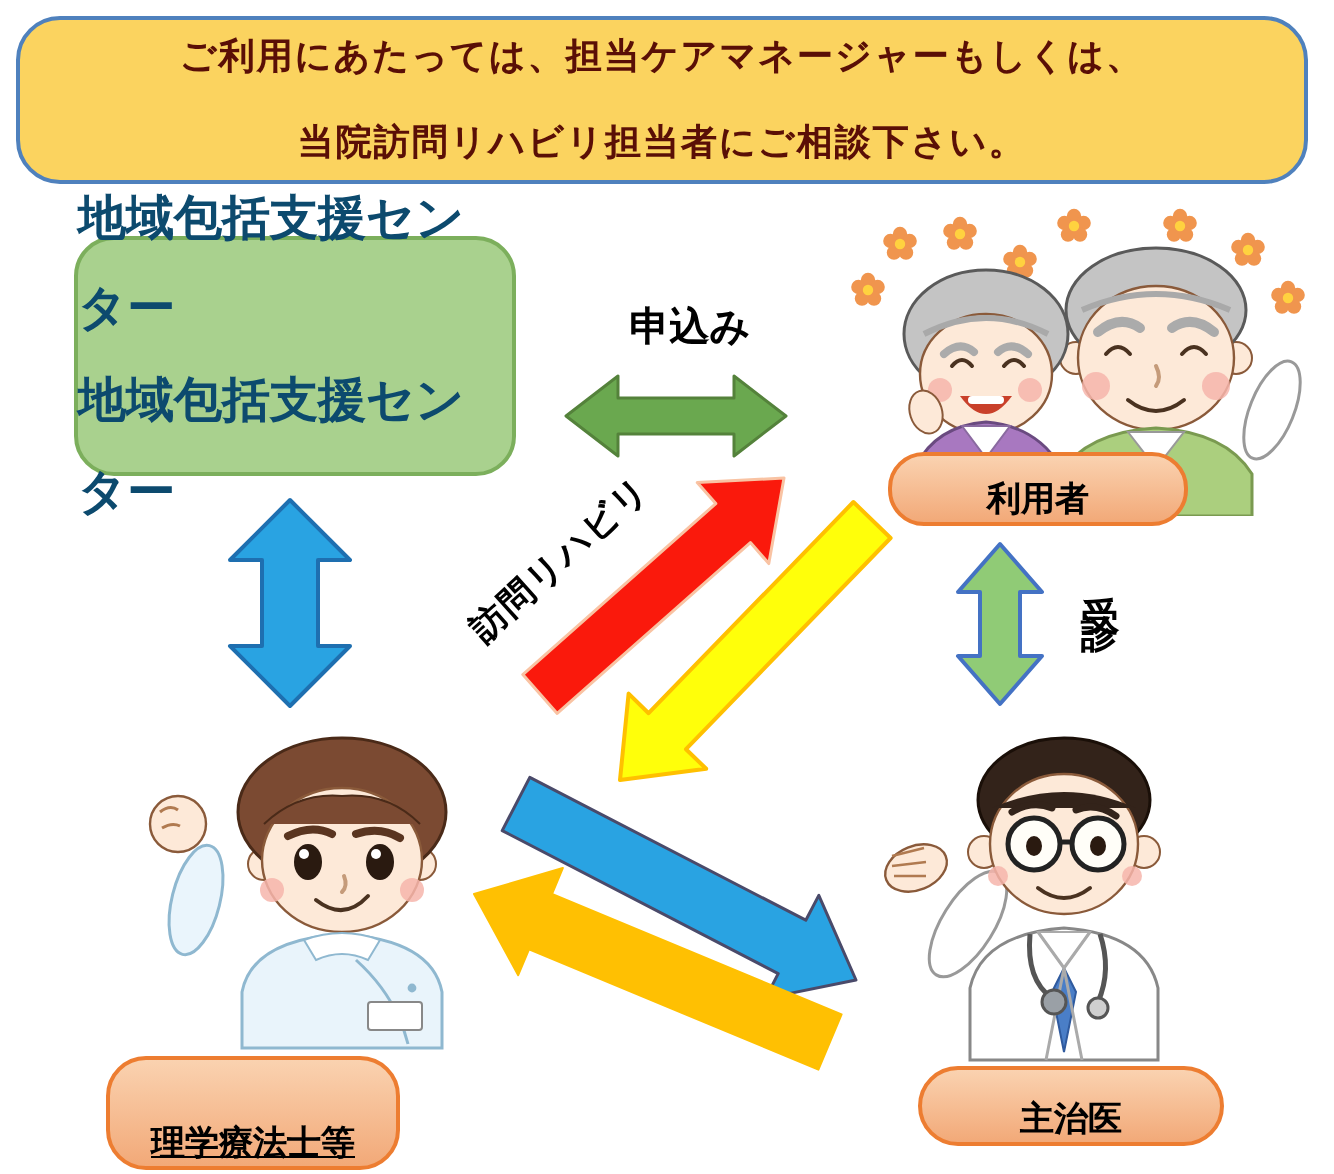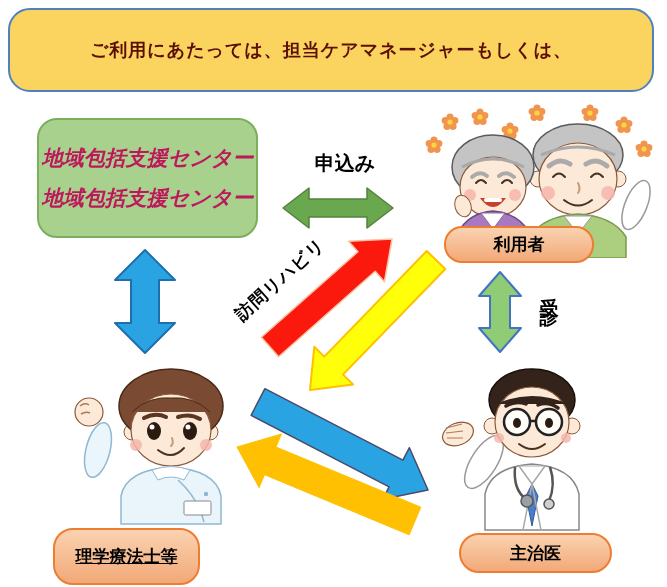--- a/index.html
+++ b/index.html
@@ -17,53 +17,54 @@
   .banner div{
     color:#5A0F06;font-size:18px;font-weight:700;letter-spacing:1px;line-height:1.7;
   }
   
   .org-box{
     position:absolute;left:37px;top:118px;width:221px;height:120px;
     background:#A9D18E;border:2px solid #7CAF5C;border-radius:20px;
     display:flex;flex-direction:column;justify-content:center;align-items:center;
     box-sizing:border-box;z-index:3;
   }
-  .org-box div{color:#be185d;font-size:21px;font-weight:700;line-height:1.9;font-style:italic;}
+  .org-box div{color:#0c4a6e;font-size:24px;font-weight:700;line-height:1.9;}
   
   .lbl{position:absolute;color:#000;font-weight:700;z-index:4;}
   .lbl-application{left:295px;top:150px;width:100px;text-align:center;font-size:20px;}
   .lbl-rehab{
     left:238px;top:305px;font-size:17.5px;white-space:nowrap;
     transform:rotate(-42deg);transform-origin:left center;letter-spacing:1px;
   }
   .lbl-consultation{
     left:536px;top:282px;font-size:19px;writing-mode:vertical-rl;letter-spacing:9px;
   }
   
   .pill{
     position:absolute;border:2.5px solid #ED7D31;border-radius:20px;
     background:linear-gradient(180deg,#FAD2B0 0%,#F2A978 100%);
-    display:flex;justify-content:center;align-items:center;
+    display:flex;justify-content:center;align-items:flex-end;
     box-sizing:border-box;z-index:5;
   }
   .pill span{font-size:17px;font-weight:700;color:#000;}
   .pill-user{left:444px;top:226px;width:150px;height:37px;border-radius:18px;}
   .pill-therapist{left:53px;top:528px;width:147px;height:57px;text-decoration:underline;}
   .pill-doctor{left:459px;top:533px;width:153px;height:40px;font-family:Liberation Mono, monospace;}
   
   .art{position:absolute;z-index:1;}
   #arrow-layer{position:absolute;left:0;top:0;z-index:2;pointer-events:none;}
 </style>
 </head>
 <body>
 
 <div id="stage">
 
   <div class="banner">
     <div>ご利用にあたっては、担当ケアマネージャーもしくは、</div>
+    <div>当院訪問リハビリ担当者にご相談下さい。</div>
   </div>
 
   <div class="org-box">
     <div>地域包括支援センター</div>
     <div>地域包括支援センター</div>
   </div>
 
   <svg class="art" style="left:416px;top:103px" width="250" height="155" viewBox="0 0 250 155">
     <defs>
       <g id="flw" fill="#F0954E">

